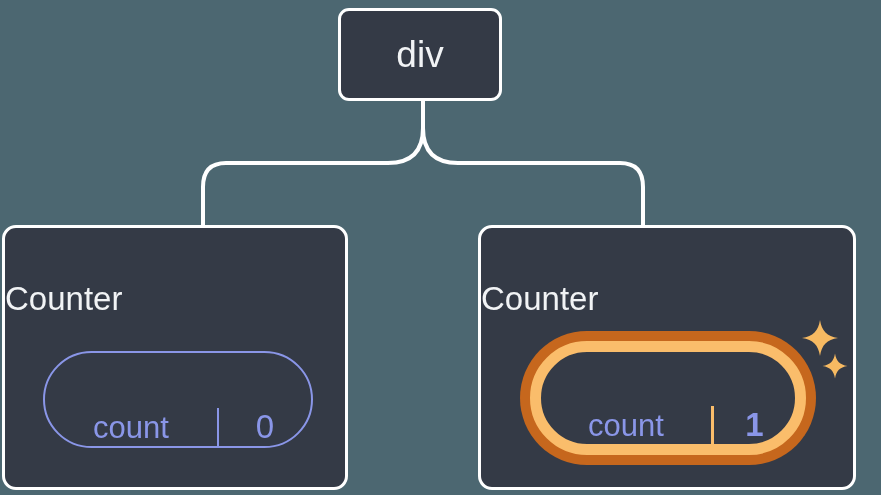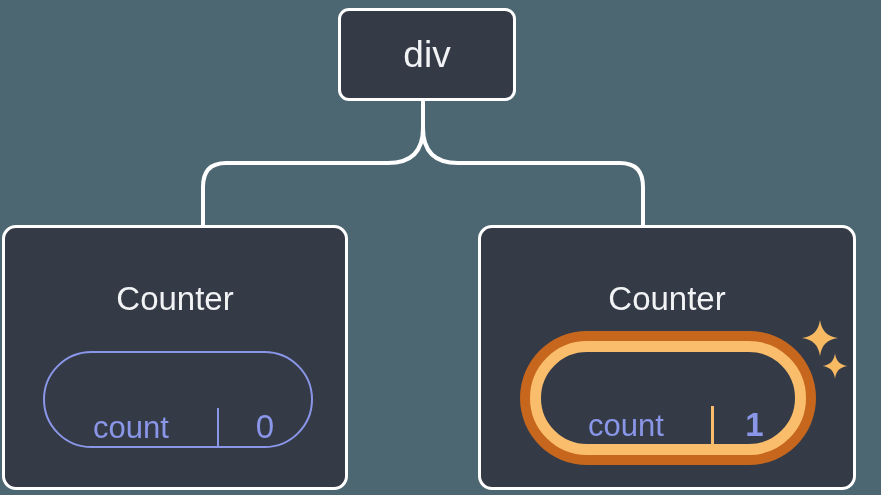--- a/index.html
+++ b/index.html
@@ -8,35 +8,35 @@
     --sparkle:#F7BA62; --text-light:#F1F3F5;
   }
   html,body{margin:0;padding:0;}
   body{background:var(--background);font-family:"Liberation Sans", sans-serif;}
   .stage{position:relative;width:881px;height:495px;background:var(--background);overflow:hidden;}
 
   .connector-svg{position:absolute;left:0;top:0;width:881px;height:495px;}
   .connector-svg path{fill:none;stroke:var(--connector);stroke-width:4;stroke-linecap:round;}
 
   .node-root{
-    position:absolute;left:338px;top:8px;width:178px;height:93px;box-sizing:border-box;
+    position:absolute;left:338px;top:8px;width:164px;height:93px;box-sizing:border-box;
     background:var(--card);border:3.5px solid var(--card-border);border-radius:11px;
     display:flex;align-items:center;justify-content:center;
   }
   .node-root .node-label{color:var(--text-light);font-size:37px;line-height:1;}
 
   .card{
     position:absolute;top:225px;height:265px;box-sizing:border-box;
     background:var(--card);border:3.5px solid var(--card-border);border-radius:14px;
   }
   .card-left{left:2px;width:346px;}
   .card-right{left:478px;width:378px;}
 
   .card-title{
-    position:absolute;top:52px;left:0;width:100%;text-align:center;
+    position:absolute;top:52px;left:0;width:100%;
     color:var(--text-light);font-size:33px;font-weight:500;line-height:38px;
   }
 
   
   .pill{
     position:absolute;display:flex;box-sizing:border-box;align-items:flex-end;
   }
   .pill-plain{
     left:38px;top:123px;width:270px;height:97px;
     border:2px solid var(--purple);border-radius:50px;

